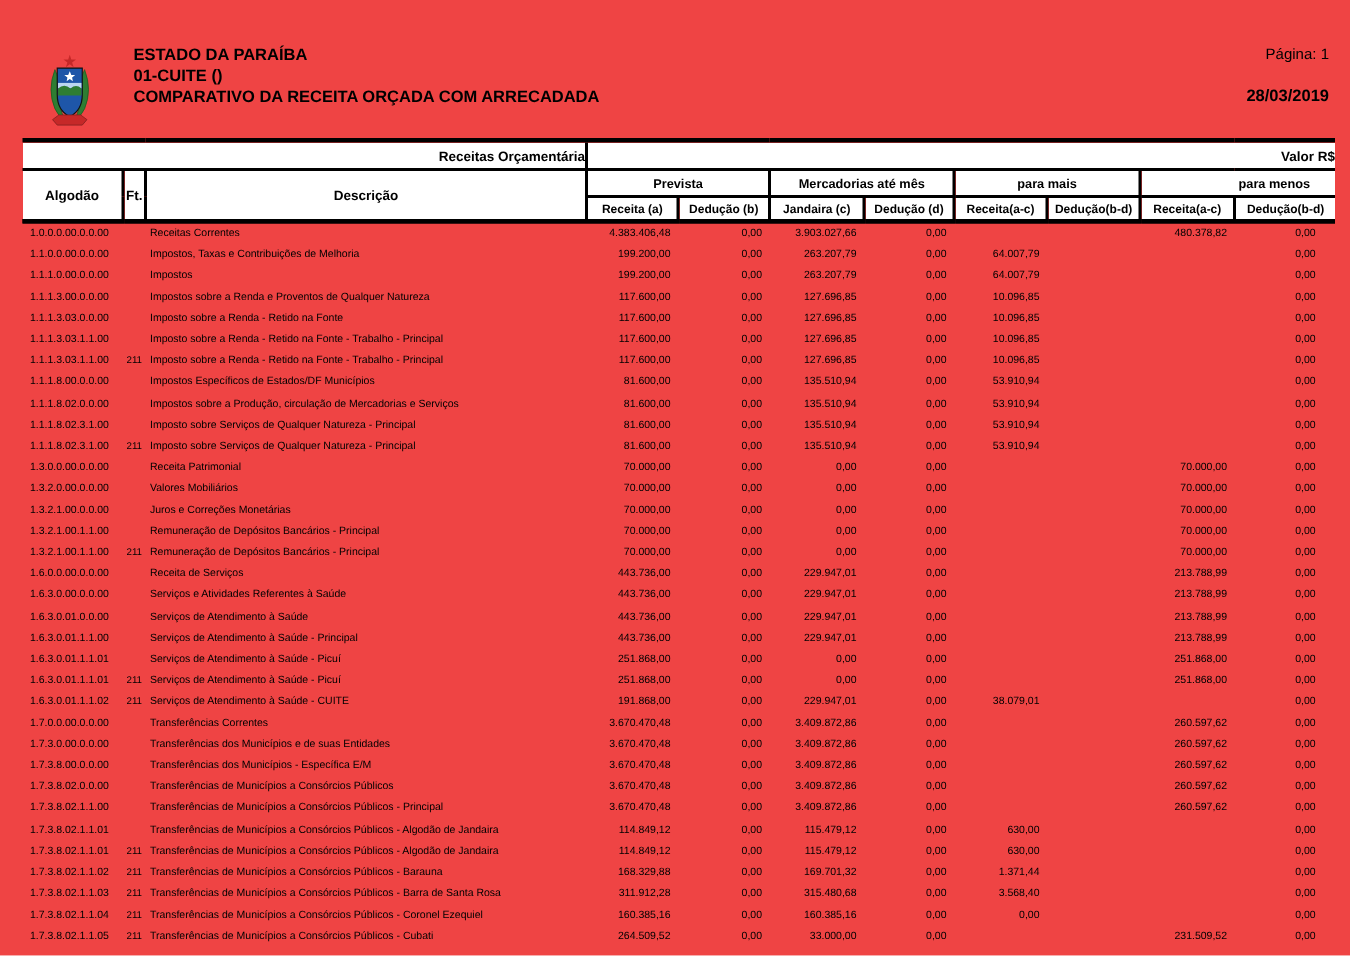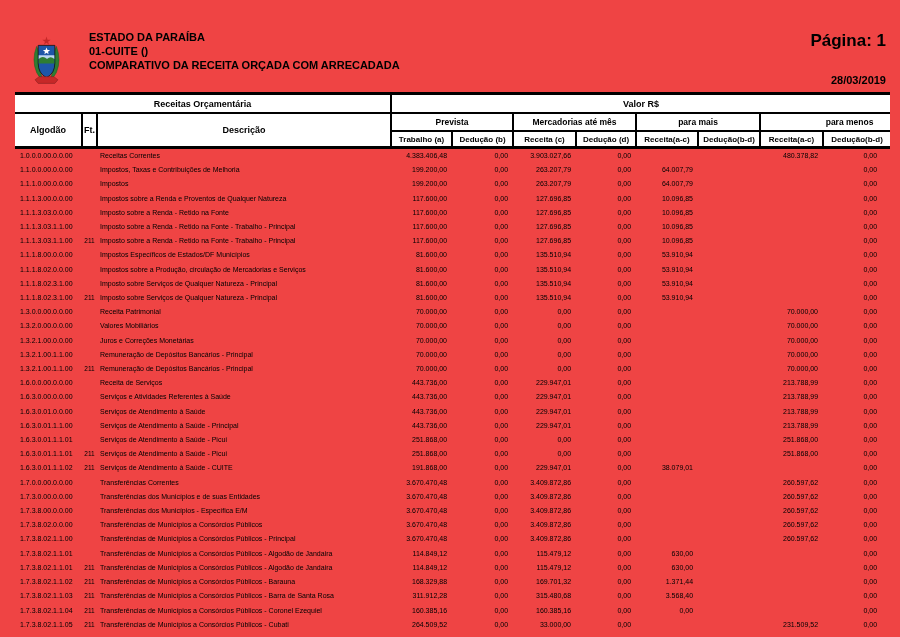--- a/index.html
+++ b/index.html
@@ -2,29 +2,29 @@
 <html><head>
 <meta charset="utf-8">
 <style>
   html,body{margin:0;padding:0;background:#fff;}
   body{width:900px;height:637px;font-family:"Liberation Sans",sans-serif;color:#000;}
   .page{position:relative;width:900px;height:637px;overflow:hidden;background:#ef4444;}
 
   
   .logo{position:absolute;left:31px;top:36px;width:31px;height:50px;}
   .org-block{position:absolute;left:89px;top:30px;font-weight:bold;font-size:11px;line-height:14px;white-space:nowrap;}
-  .page-label{position:absolute;right:14px;top:31px;font-weight:bold;font-size:17px;padding-left:16px;}
-  .report-date{position:absolute;right:14px;top:74px;font-weight:bold;font-size:11px;}
+  .page-label{position:absolute;right:14px;top:31px;font-weight:normal;font-size:10px;padding-left:16px;}
+  .report-date{position:absolute;right:14px;top:58px;font-weight:bold;font-size:11px;}
 
   
   table.report{position:absolute;left:15px;top:92px;width:875px;border-collapse:collapse;table-layout:fixed;}
   th,td{padding:0;margin:0;overflow:hidden;white-space:nowrap;}
   thead th{font-weight:bold;text-align:center;vertical-align:middle;background:#fff;}
 
-  th.ha{border-top:3px solid #000;border-bottom:2px solid #000;height:17px;font-size:9px;}
+  th.ha{border-top:3px solid #000;border-bottom:2px solid #000;height:17px;font-size:9px;text-align:right;}
   th.ha-l{border-right:2px solid #000;}
   th.hb{border-right:2px solid #000;border-bottom:3px solid #000;font-size:9px;}
   th.hg{border-right:2px solid #000;border-bottom:2px solid #000;height:16px;font-size:8.5px;}
   th.hg-last{border-right:none;padding-left:48px;}
   th.hc{border-right:2px solid #000;border-bottom:3px solid #000;height:14px;font-size:8px;}
   th.hc-last{border-right:none;}
 
   tbody td{font-size:7px;height:14.2px;line-height:14.2px;vertical-align:middle;border:none;}
   td.code{padding-left:5px;}
   td.ft{text-align:center;font-size:6.5px;}
@@ -79,23 +79,23 @@
       <tr>
         <th class="hb" rowspan="2">Algodão</th>
         <th class="hb" rowspan="2">Ft.</th>
         <th class="hb" rowspan="2">Descrição</th>
         <th class="hg" colspan="2">Prevista</th>
         <th class="hg" colspan="2">Mercadorias até mês</th>
         <th class="hg" colspan="2">para mais</th>
         <th class="hg hg-last" colspan="2">para menos</th>
       </tr>
       <tr>
-        <th class="hc">Trabalho (a)</th>
+        <th class="hc">Receita (a)</th>
         <th class="hc">Dedução (b)</th>
-        <th class="hc">Receita (c)</th>
+        <th class="hc">Jandaira (c)</th>
         <th class="hc">Dedução (d)</th>
         <th class="hc">Receita(a-c)</th>
         <th class="hc">Dedução(b-d)</th>
         <th class="hc">Receita(a-c)</th>
         <th class="hc hc-last">Dedução(b-d)</th>
       </tr>
     </thead>
     <tbody>
         <tr>
           <td class="code">1.0.0.0.00.0.0.00</td>

